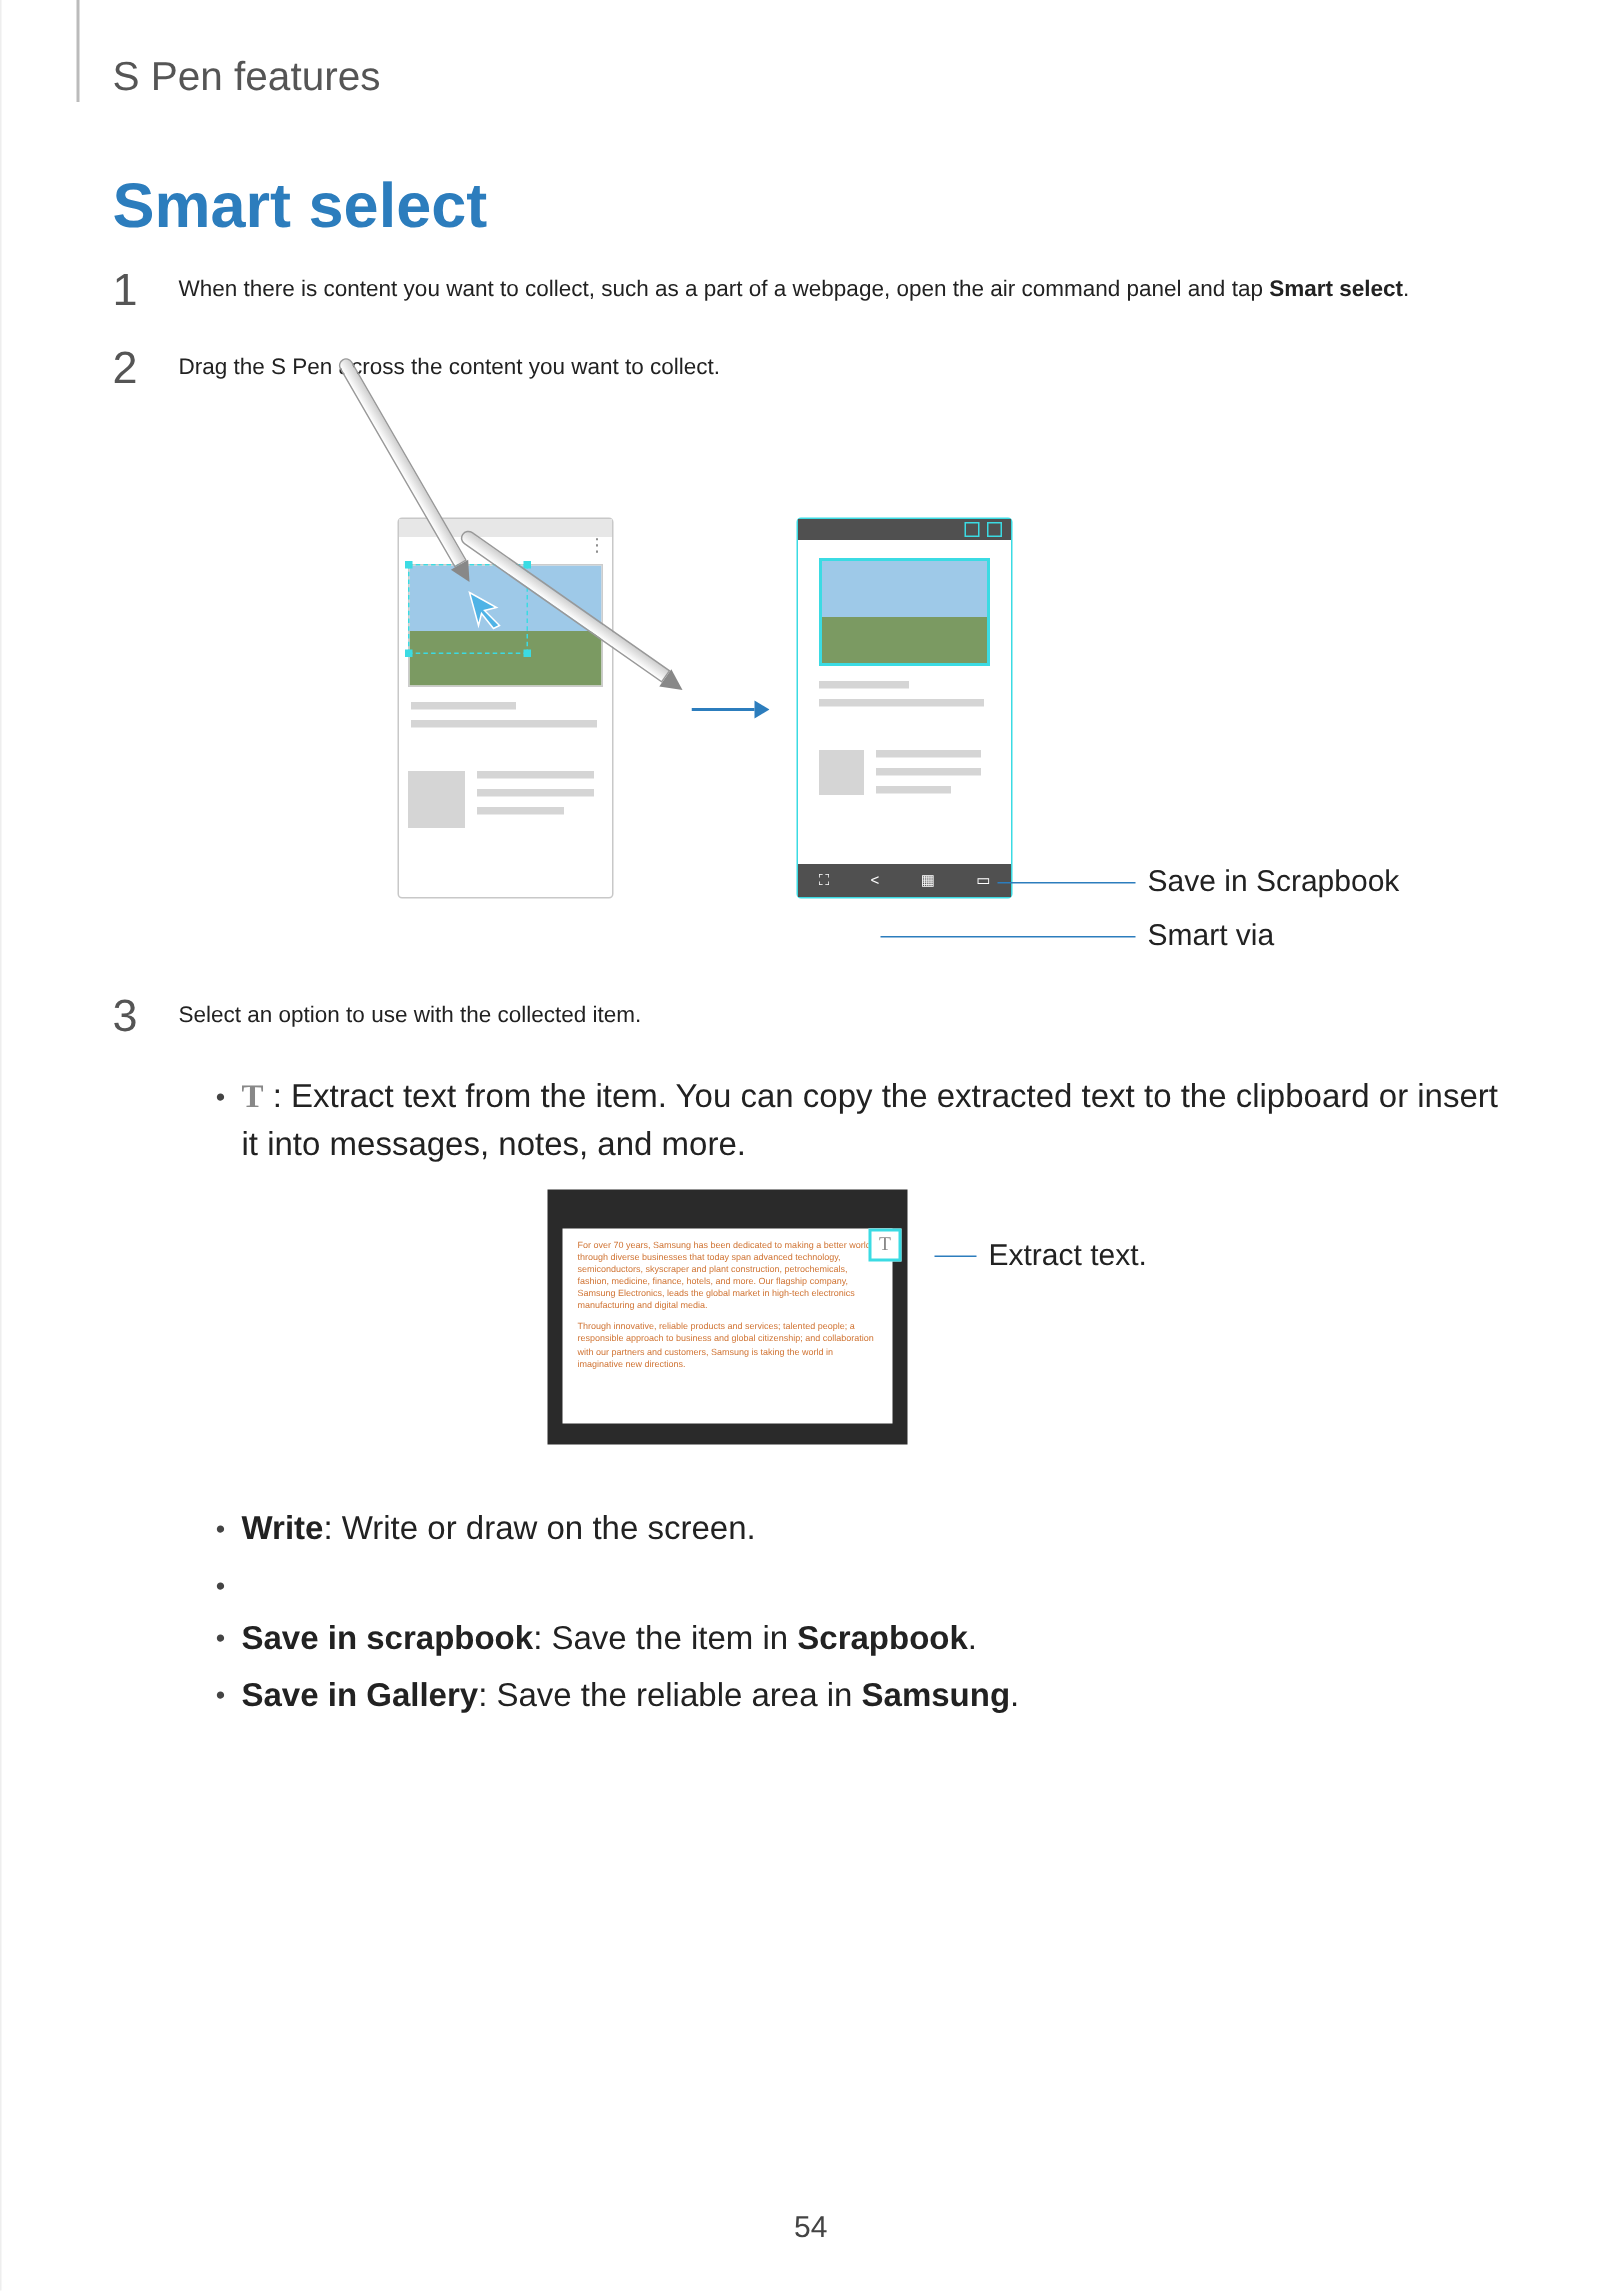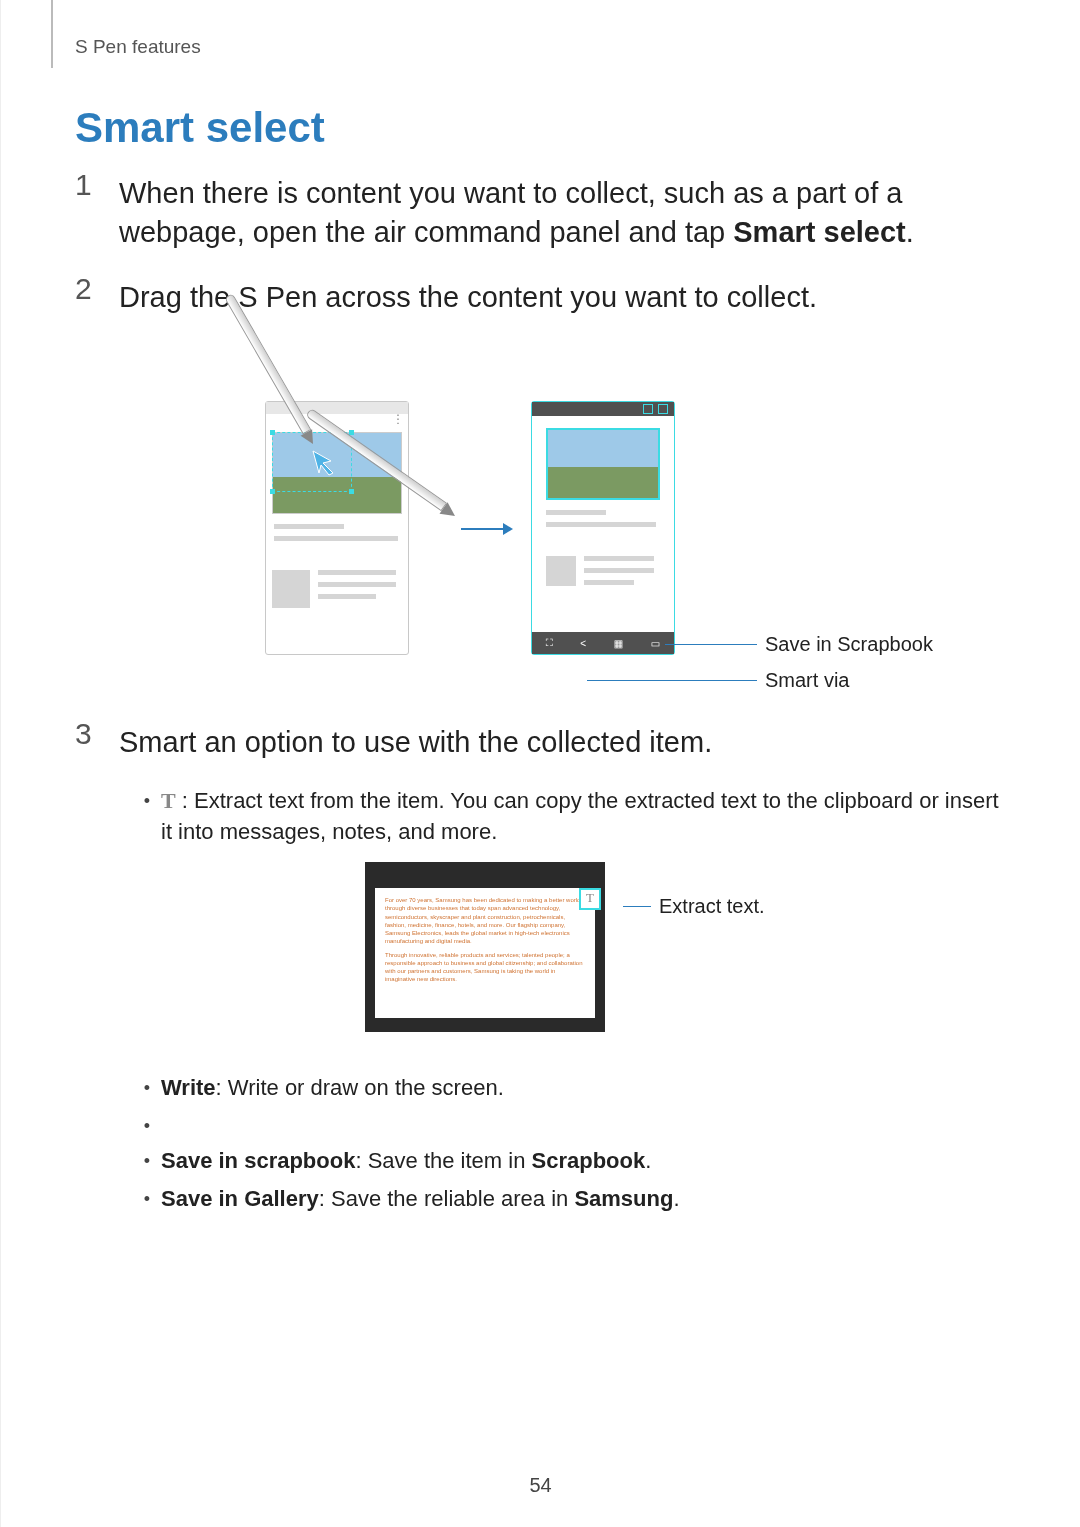--- a/index.html
+++ b/index.html
@@ -19,21 +19,21 @@
   }
   .left-tab {
     position: absolute;
     left: 50px;
     top: 0;
     width: 2px;
     height: 68px;
     background: #bbb;
   }
   .header-label {
-    font-size: 19px;
+    font-size: 27px;
     color: #555;
     margin-bottom: 46px;
     margin-top: 0;
   }
   .title {
     font-size: 42px;
     font-weight: 700;
     color: #2c7dbd;
     margin: 0 0 18px 0;
   }
@@ -49,21 +49,21 @@
   }
   .step-num {
     font-size: 30px;
     color: #555;
     width: 44px;
     line-height: 1;
     font-weight: 400;
     flex-shrink: 0;
   }
   .step-body {
-    font-size: 29px;
+    font-size: 15px;
     line-height: 1.35;
     padding-top: 4px;
   }
   .bold { font-weight: 700; }
   .figure1 {
     position: relative;
     height: 350px;
     margin: 10px 0 30px 0;
   }
   
@@ -245,21 +245,21 @@
         <div class="lbl">Save in Scrapbook</div>
     </div>
     <div class="callout co2">
       <div class="line"></div>
         <div class="lbl">Smart via</div>
     </div>
   </div>
 
   <div class="step">
     <div class="step-num">3</div>
-    <div class="step-body">Smart an option to use with the collected item.</div>
+    <div class="step-body">Select an option to use with the collected item.</div>
   </div>
 
   <div class="bullets">
     <div class="bullet">
       <div class="bdot">•</div>
       <div>
         <span class="ticon">T</span><span> : Extract text from the item. You can copy the extracted text to the clipboard or insert it into messages, notes, and more.</span>
       </div>
     </div>
   </div>

